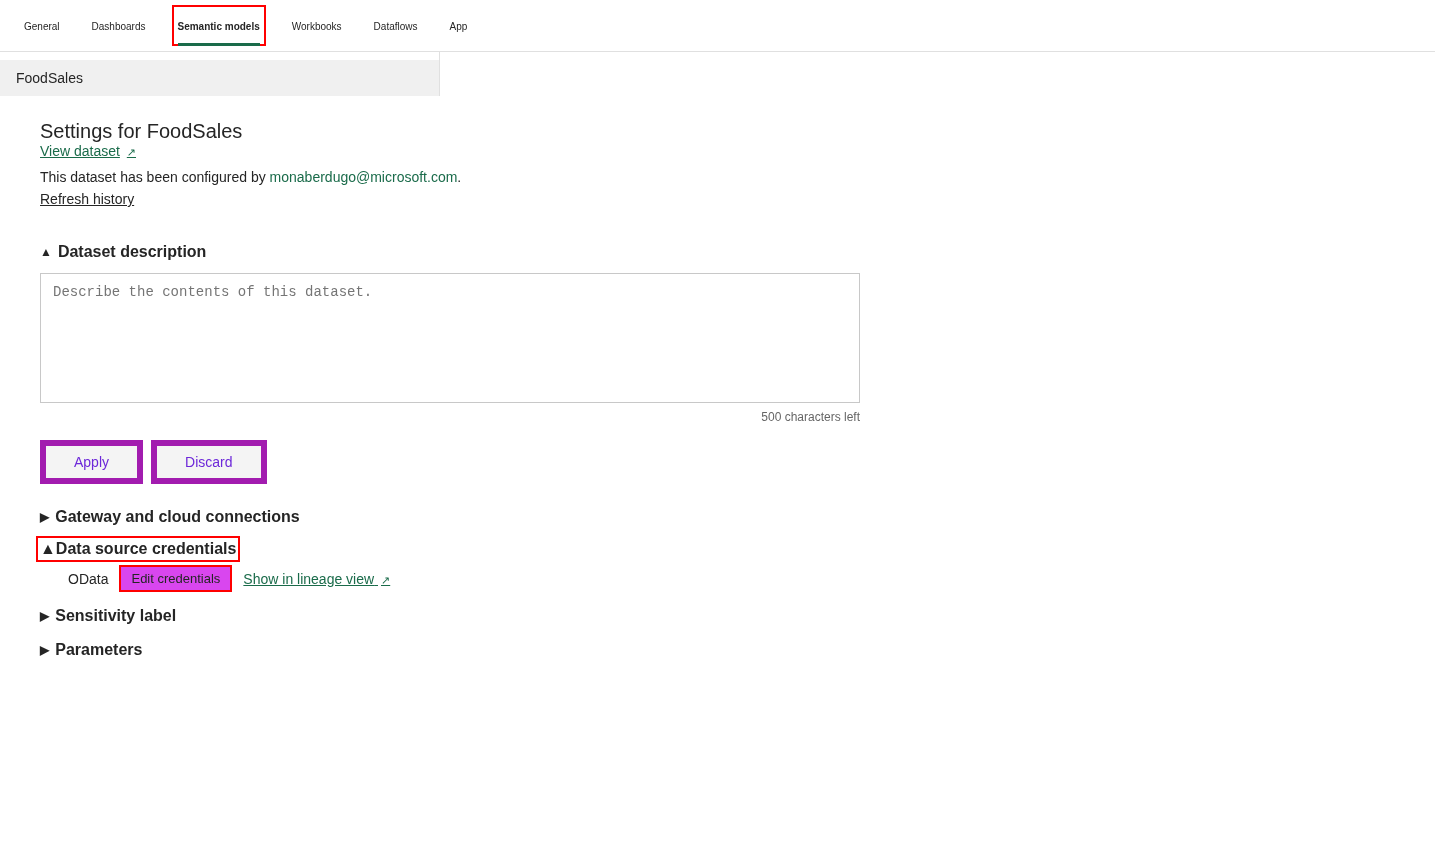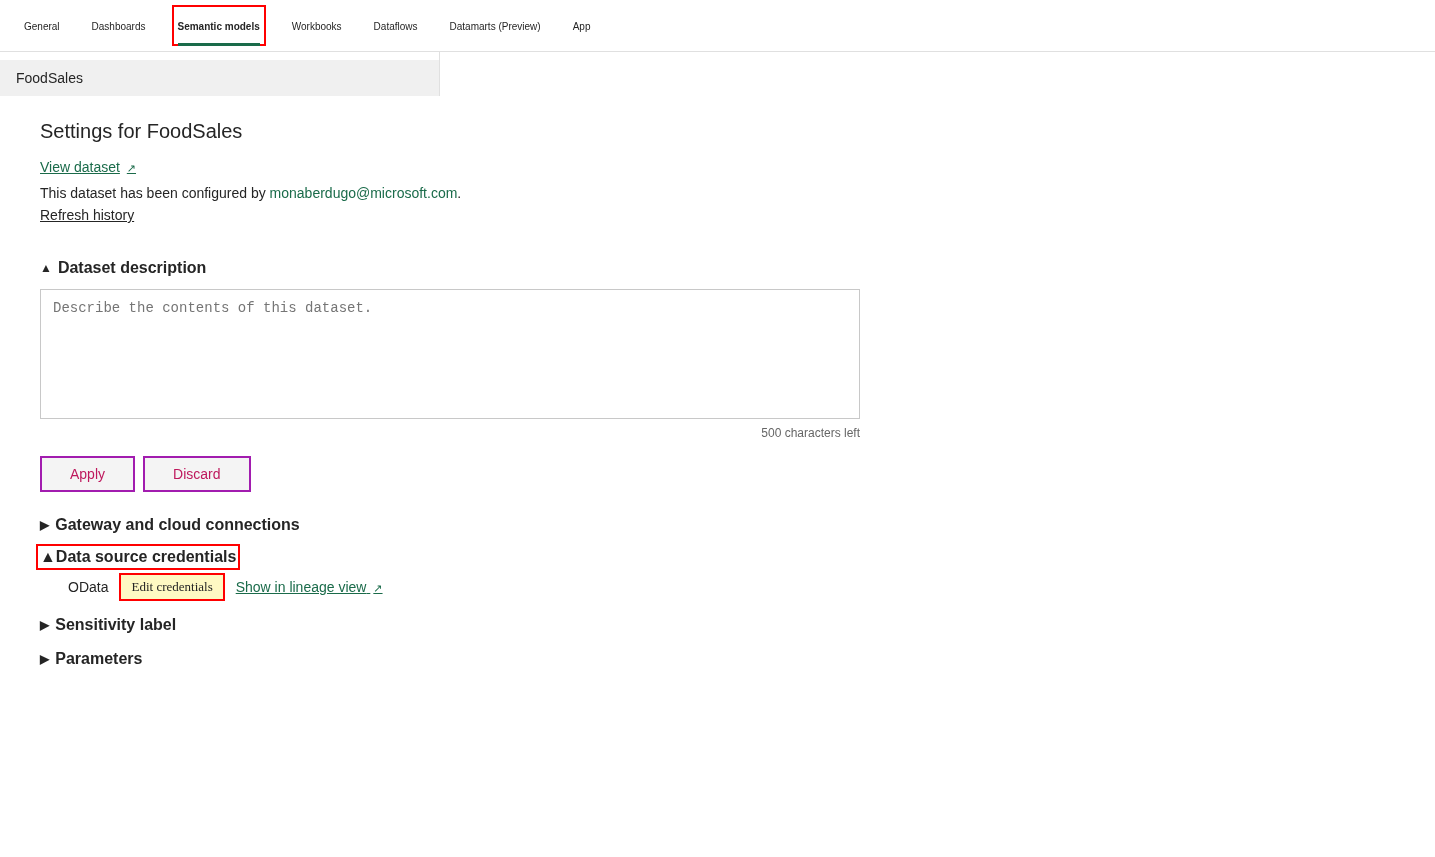--- a/index.html
+++ b/index.html
@@ -70,21 +70,20 @@
     .content {
       flex: 1;
       padding: 24px 40px;
       overflow-y: auto;
     }
 
     .page-title {
       font-size: 20px;
       font-weight: 400;
       color: #252525;
-      margin-bottom: 16px;
     }
 
     .link {
       color: #1a6b4a;
       text-decoration: underline;
       cursor: pointer;
       font-size: 14px;
     }
     .link-icon {
       font-size: 11px;
@@ -146,23 +145,23 @@
     }
 
     .button-row {
       display: flex;
       gap: 8px;
       margin: 16px 0 24px;
     }
     .btn {
       padding: 8px 28px;
       font-size: 14px;
-      border: 2px solid #a21caf;
+      border: 6px solid #a21caf;
       background: #f4f4f4;
-      color: #be185d;
+      color: #6d28d9;
       cursor: pointer;
       font-family: 'Segoe UI', sans-serif;
     }
 
     .section-collapsed {
       display: flex;
       align-items: center;
       font-size: 16px;
       font-weight: 600;
       color: #252525;
@@ -199,24 +198,24 @@
       display: flex;
       align-items: center;
       gap: 12px;
       margin: 8px 0 0 28px;
       font-size: 14px;
     }
     .edit-credentials-btn {
       padding: 4px 10px;
       font-size: 13px;
       border: 1px solid red;
-      background: #fef9c3;
-      color: #252525;
-      cursor: pointer;
-      font-family: Liberation Serif, serif;
+      background: #d946ef;
+      color: #252525;
+      cursor: pointer;
+      font-family: Liberation Sans, sans-serif;
       position: relative;
     }
     .edit-credentials-btn .red-outline {
       position: absolute;
       top: -2px; left: -2px; right: -2px; bottom: -2px;
       border: 2px solid red;
       pointer-events: none;
     }
 
     .lineage-link {
@@ -238,21 +237,20 @@
 
 <nav class="top-nav">
   <div class="nav-item">General</div>
   <div class="nav-item">Dashboards</div>
   <div class="nav-item active">
     <span>Semantic models</span>
     <div class="nav-border-box"></div>
   </div>
   <div class="nav-item">Workbooks</div>
   <div class="nav-item">Dataflows</div>
-  <div class="nav-item">Datamarts (Preview)</div>
   <div class="nav-item">App</div>
 </nav>
 
 <div class="main-layout">
 
   <aside class="sidebar">
     <div class="sidebar-item">FoodSales</div>
   </aside>
 
   <main class="content">

